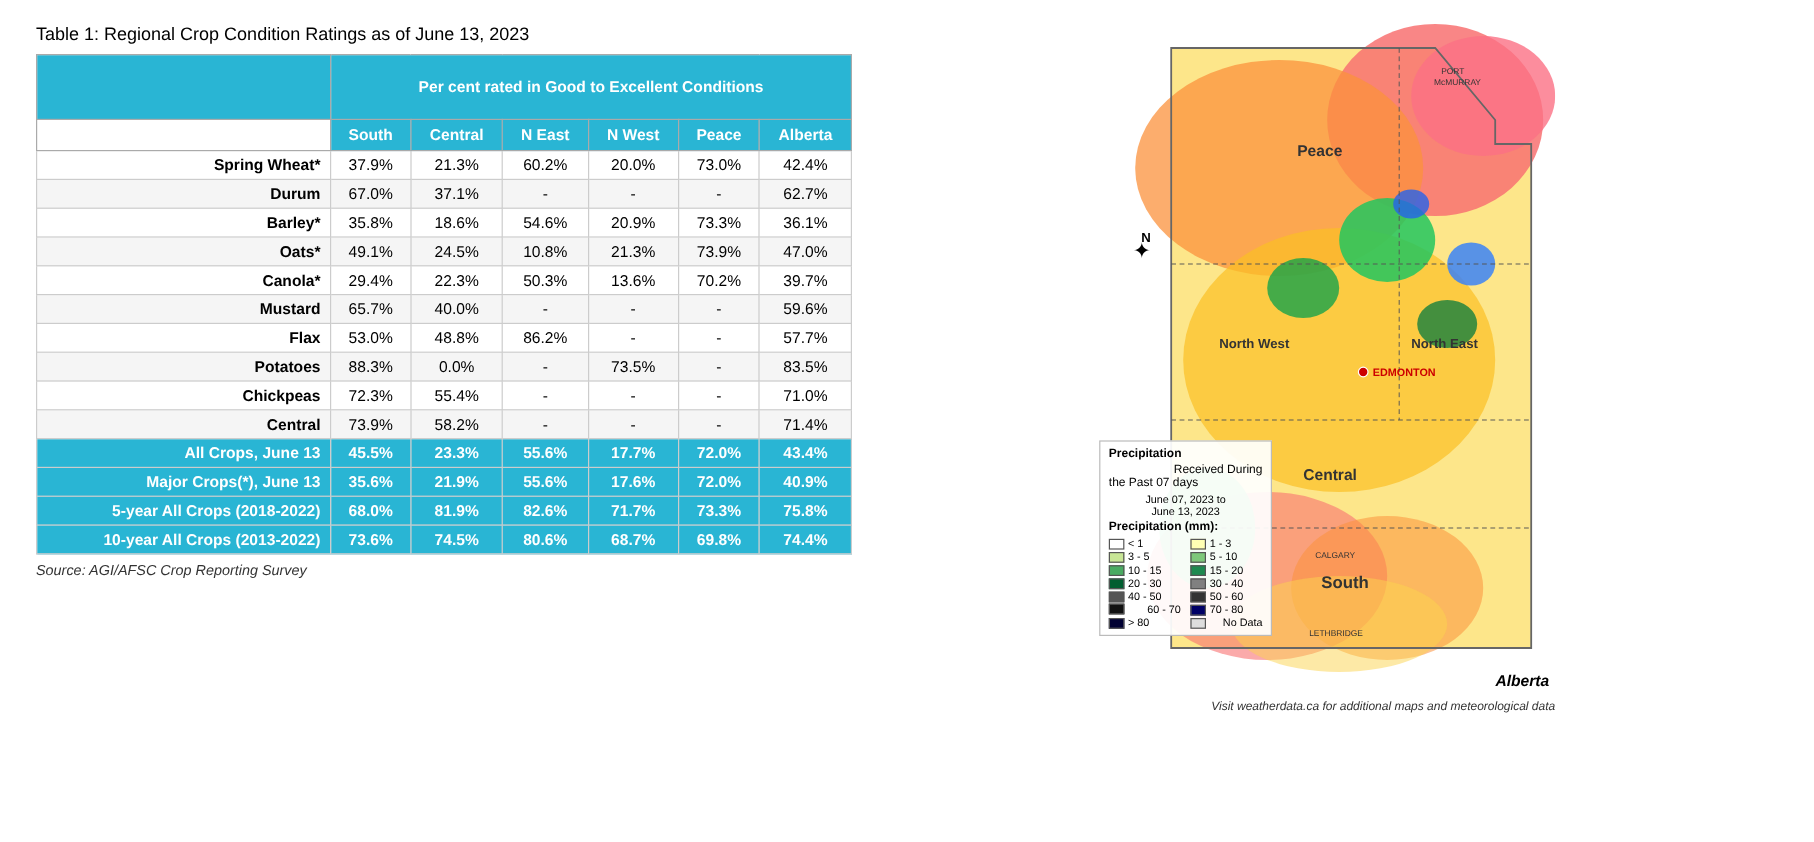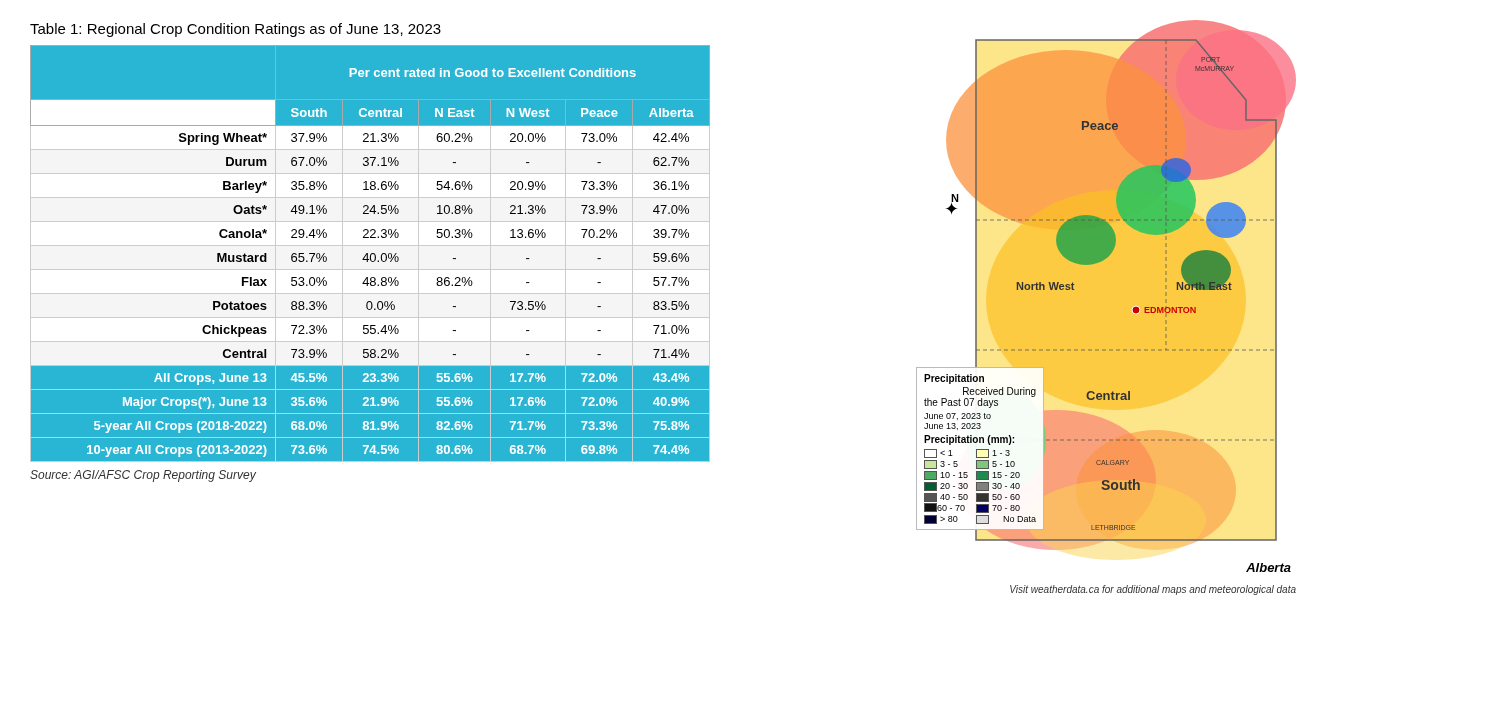--- a/index.html
+++ b/index.html
@@ -338,21 +338,21 @@
         <text x="28" y="195" font-size="18" fill="#000" font-family="Arial">✦</text>
         <text x="35" y="182" font-size="11" fill="#000" font-weight="bold" font-family="Arial">N</text>
 
       </svg>
 
       
       <div style="position:absolute; bottom:50px; left:0; background:rgba(255,255,255,0.93); padding:5px 7px; border:1px solid #bbb; font-size:10px;">
         <div style="font-weight:bold; font-size:10px; margin-bottom:2px;">Precipitation</div>
         <div style="font-size:10px;text-align:right;">Received During</div>
         <div style="font-size:10px; margin-bottom:3px;">the Past 07 days</div>
-        <div style="font-size:9px; margin-bottom:3px; white-space:pre;">June 07, 2023 to
+        <div style="font-size:9px; margin-bottom:3px; white-space:pre;text-align:center;">June 07, 2023 to
 June 13, 2023</div>
         <div style="font-weight:bold; font-size:10px; margin-bottom:3px;">Precipitation (mm):</div>
         <div id="legend-items-container" style="display:grid; grid-template-columns:auto auto; gap:1px 8px;">
         <div style="display: flex; align-items: center; gap: 3px; font-size: 9px;">
               <div style="width: 13px; height: 9px; background: rgb(255, 255, 255); border: 0.5px solid rgb(85, 85, 85); flex-shrink: 0;"></div>
               <span>&lt; 1</span>
             </div>
             <div style="display: flex; align-items: center; gap: 3px; font-size: 9px;">
               <div style="width: 13px; height: 9px; background: rgb(255, 255, 179); border: 0.5px solid rgb(85, 85, 85); flex-shrink: 0;"></div>
               <span>1 - 3</span>
@@ -382,21 +382,21 @@
               <span>30 - 40</span>
             </div>
             <div style="display: flex; align-items: center; gap: 3px; font-size: 9px;">
               <div style="width: 13px; height: 9px; background: rgb(85, 85, 85); border: 0.5px solid rgb(85, 85, 85); flex-shrink: 0;"></div>
               <span>40 - 50</span>
             </div>
             <div style="display: flex; align-items: center; gap: 3px; font-size: 9px;">
               <div style="width: 13px; height: 9px; background: rgb(51, 51, 51); border: 0.5px solid rgb(85, 85, 85); flex-shrink: 0;"></div>
               <span>50 - 60</span>
             </div>
-            <div style="display: flex; gap: 0; font-size: 9px;">
+            <div style="display: flex; gap: 19px; font-size: 9px;">
               <div style="width: 13px; height: 9px; background: rgb(17, 17, 17); border: 0.5px solid rgb(85, 85, 85); flex-shrink: 0;"></div>
               <span>60 - 70</span>
             </div>
             <div style="display: flex; align-items: center; gap: 3px; font-size: 9px;">
               <div style="width: 13px; height: 9px; background: rgb(0, 0, 102); border: 0.5px solid rgb(85, 85, 85); flex-shrink: 0;"></div>
               <span>70 - 80</span>
             </div>
             <div style="display: flex; align-items: center; gap: 3px; font-size: 9px;">
               <div style="width: 13px; height: 9px; background: rgb(0, 0, 51); border: 0.5px solid rgb(85, 85, 85); flex-shrink: 0;"></div>
               <span>&gt; 80</span>

